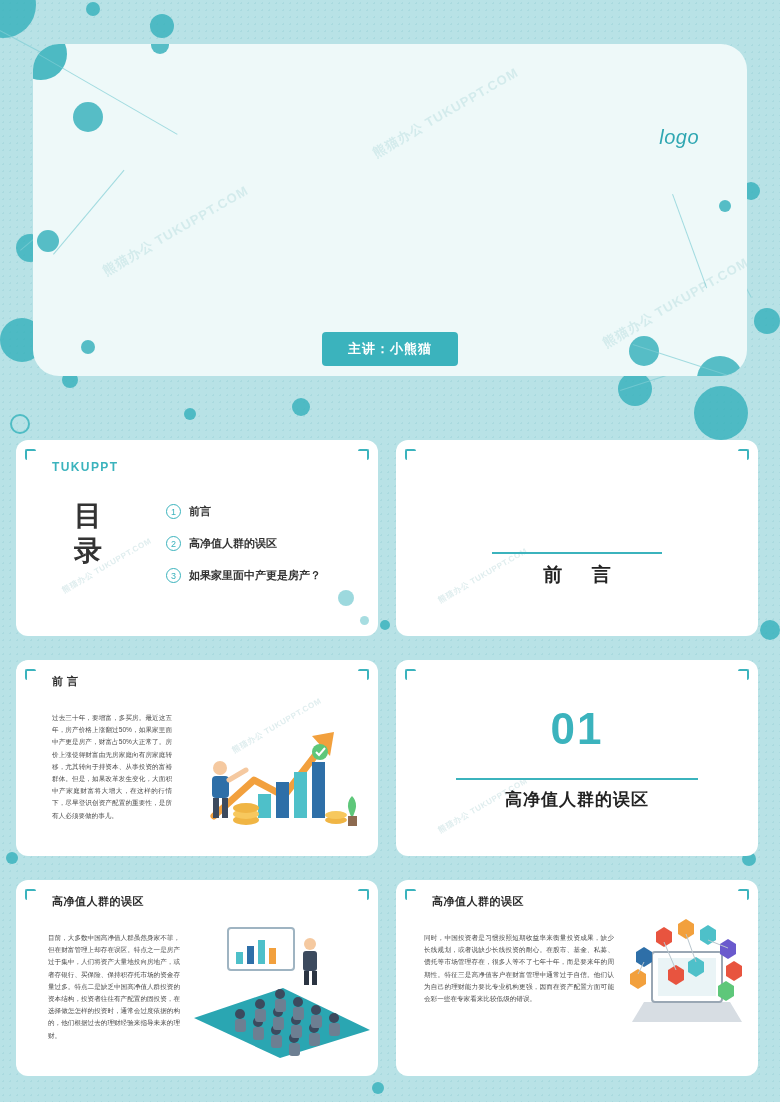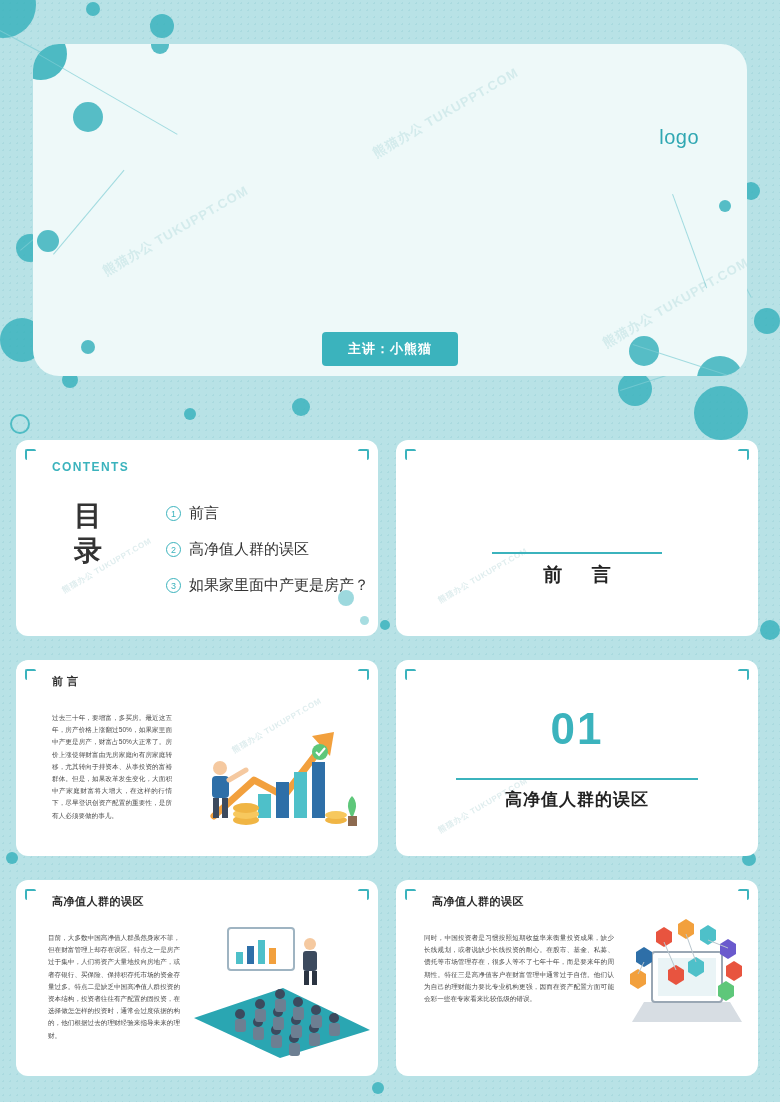--- a/index.html
+++ b/index.html
@@ -28,21 +28,21 @@
   .cover {
     position: absolute; left: 33px; top: 44px;
     width: 714px; height: 332px;
     background: #eef9f9;
     border-radius: 26px;
     overflow: hidden;
   }
   .cover-inner { position: absolute; inset: 0; }
   .cover .logo {
     position: absolute; right: 48px; top: 82px;
-    color: #2fa7b2; font-size: 20px; letter-spacing: .5px;
+    color: #2fa7b2; font-size: 20px; letter-spacing: .5px; font-style: italic;
   }
   .cover-title {
     position: absolute; left: 0; right: 0; top: 128px;
     text-align: center;
     color: #36b3bd;
     font-size: 45px;
     font-weight: bold;
     letter-spacing: 5px;
     line-height: 1.38;
     text-shadow: 2px 2px 0 #d4eef0;
@@ -101,21 +101,21 @@
     line-height: 1.25; letter-spacing: 2px;
   }
   .toc-list { position: absolute; left: 150px; top: 64px; }
   .toc-item { display: flex; align-items: center; margin-bottom: 17px; }
   .toc-num {
     width: 15px; height: 15px; border-radius: 50%;
     border: 1.5px solid #3bb3bd; color: #3bb3bd;
     font-size: 9px; display: flex; align-items: center; justify-content: center;
     margin-right: 8px; flex: none;
   }
-  .toc-text { font-size: 15px; color: #333; font-weight: normal; }
+  .toc-text { font-size: 11px; color: #333; font-weight: bold; }
 
   .big-num {
     position: absolute; left: 0; right: 0; top: 44px;
     text-align: center; color: #3bb3bd;
     font-size: 44px; font-weight: bold; letter-spacing: 2px;
   }
   .sec-rule {
     position: absolute; left: 96px; right: 96px; top: 112px;
     height: 2px; background: #3bb3bd;
   }
@@ -202,21 +202,21 @@
     <div class="cover-tags">
       <div class="tag">主讲：小熊猫</div>
     </div>
   </div>
 </div>
 
 <div class="slide s1">
   <div class="tick-tl"></div>
   <div class="tick-tr"></div>
   <div class="wm-small" style="left:40px;top:120px;transform:rotate(-30deg);">熊猫办公 TUKUPPT.COM</div>
-  <div class="contents-label">CONTENTS</div>
+  <div class="contents-label">TUKUPPT</div>
   <div class="mulu">
     <div>目</div>
     <div>录</div>
   </div>
   <div class="toc-list">
     <div class="toc-item">
       <div class="toc-num">1</div>
       <div class="toc-text">前言</div>
     </div>
     <div class="toc-item">

